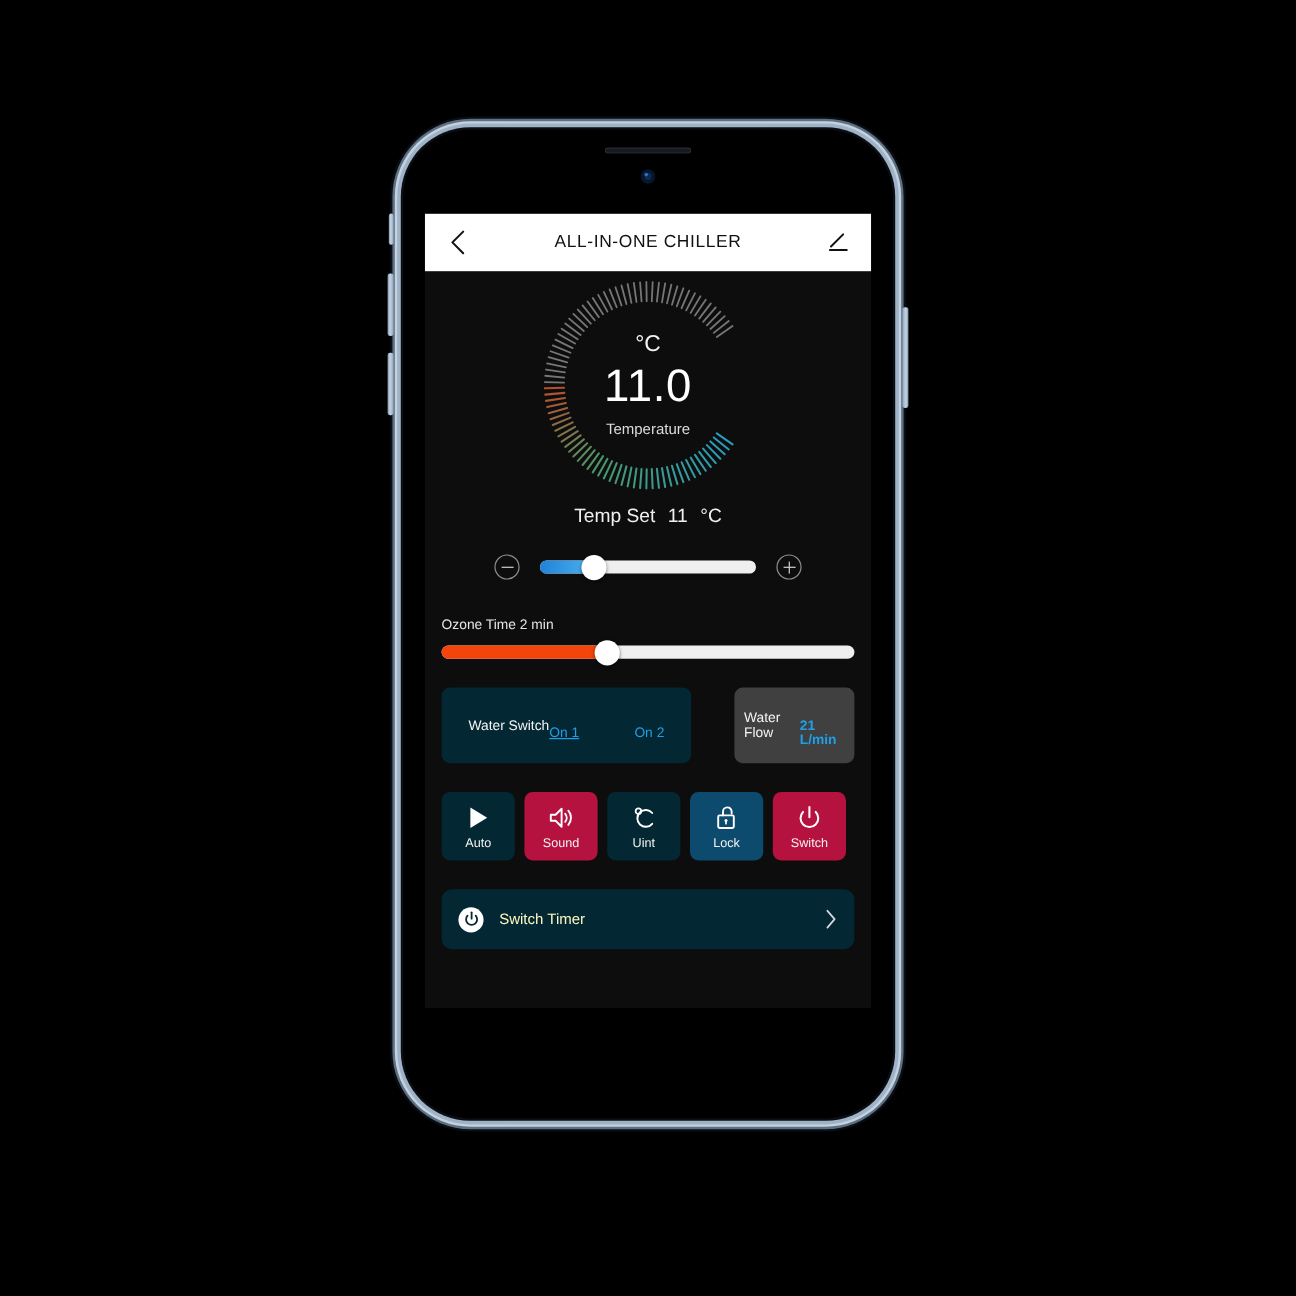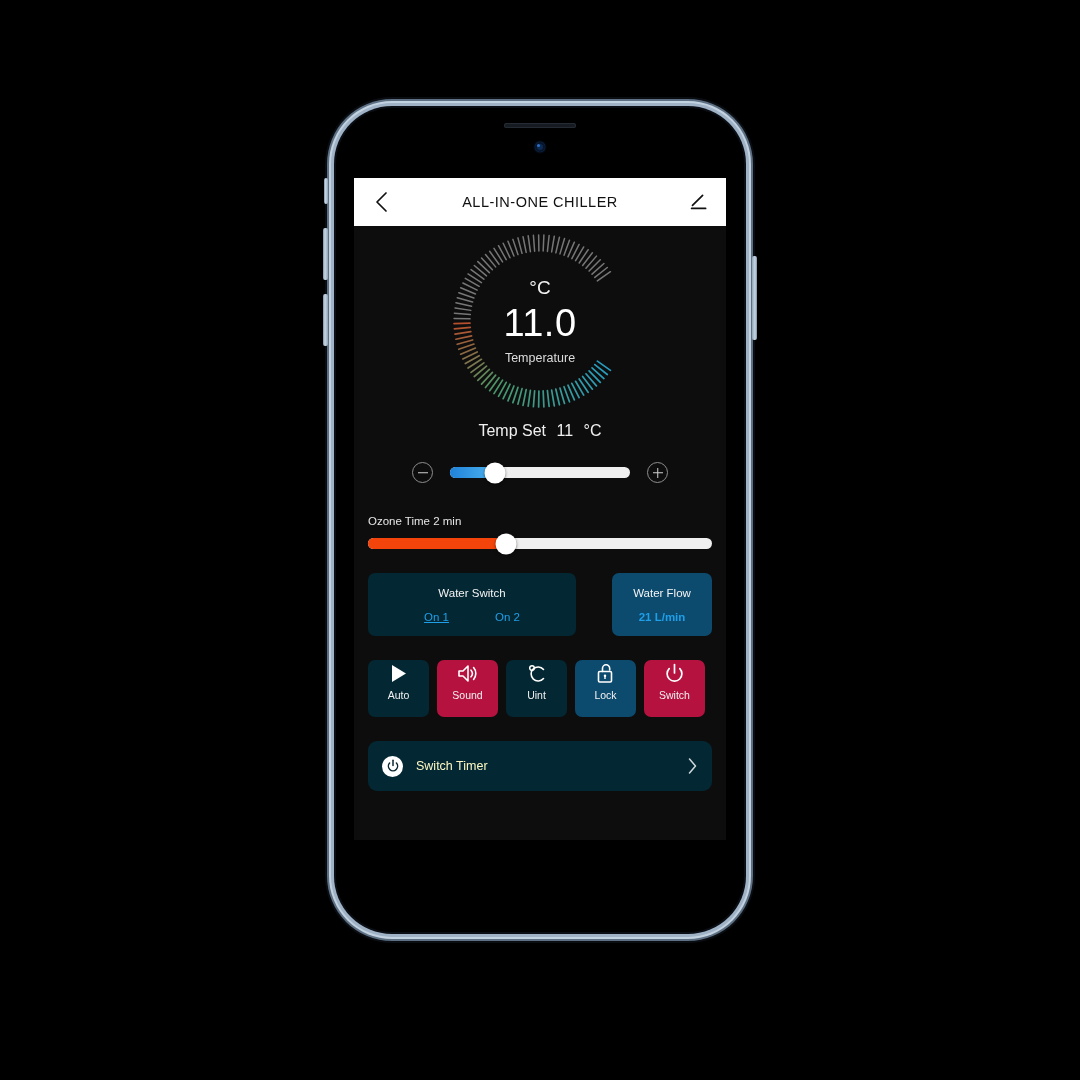--- a/index.html
+++ b/index.html
@@ -116,35 +116,35 @@
   
   #ozone-block{margin:32px 14px 0 14px;}
   #ozone-label{color:#e6e6e6;font-size:11.5px;margin-bottom:11px;}
   #ozone-track{width:100%;}
   #ozone-fill{background:#f3450b;}
 
   
   #cards-row{display:flex;gap:0;margin:24px 14px 0 14px;justify-content:space-between;}
   .card{
     background:#032733;border-radius:7px;box-sizing:border-box;
-    display:flex;flex-direction:column;align-items:center;justify-content:center;
+    display:flex;align-items:center;justify-content:center;
     padding:11px 8px;
   }
   #card-water-switch{width:208px;height:63px;}
   #card-water-flow{width:100px;height:63px;}
   .card-title{color:#f4f4f4;font-size:11.5px;}
   .card-values{display:flex;gap:46px;margin-top:12px;}
   .card-val{color:#1f9fe8;font-size:11.5px;cursor:pointer;}
   .card-val.single{margin-top:12px;}
 
   
   #controls-row{display:flex;gap:8px;margin:24px 14px 0 14px;}
   .ctrl{
     width:61px;height:57px;border-radius:7px;box-sizing:border-box;
-    display:flex;flex-direction:column;align-items:center;
+    display:flex;flex-direction:column;align-items:center;justify-content:center;
     cursor:pointer;
   }
   .ctrl.teal{background:#032733;}
   .ctrl.red{background:#b5123f;}
   .ctrl-icon{height:26px;display:flex;align-items:center;justify-content:center;margin-bottom:3px;}
   .ctrl-label{color:#f2f2f2;font-size:10.5px;}
 
   
   #timer-row{
     margin:24px 14px 0 14px;height:50px;background:#032733;border-radius:9px;
@@ -306,21 +306,21 @@
         </div>
 
         <div id="cards-row">
           <div class="card" id="card-water-switch" style="background: rgb(3, 39, 51);">
             <div class="card-title">Water Switch</div>
             <div class="card-values">
               <div class="card-val" style="color: rgb(31, 159, 232); text-decoration: underline;">On 1</div>
               <div class="card-val" style="color: rgb(31, 159, 232);">On 2</div>
             </div>
           </div>
-          <div class="card" id="card-water-flow" style="background: #0c4a6e;">
+          <div class="card" id="card-water-flow" style="background: #404040;">
             <div class="card-title">Water Flow</div>
             <div class="card-val single" style="color: rgb(31, 159, 232); font-weight: bold;">21 L/min</div>
           </div>
         </div>
 
         <div id="controls-row">
 
           <div class="ctrl teal" style="background: rgb(3, 39, 51);">
             <div class="ctrl-icon">
               <svg width="23" height="23" viewBox="0 0 23 23">

